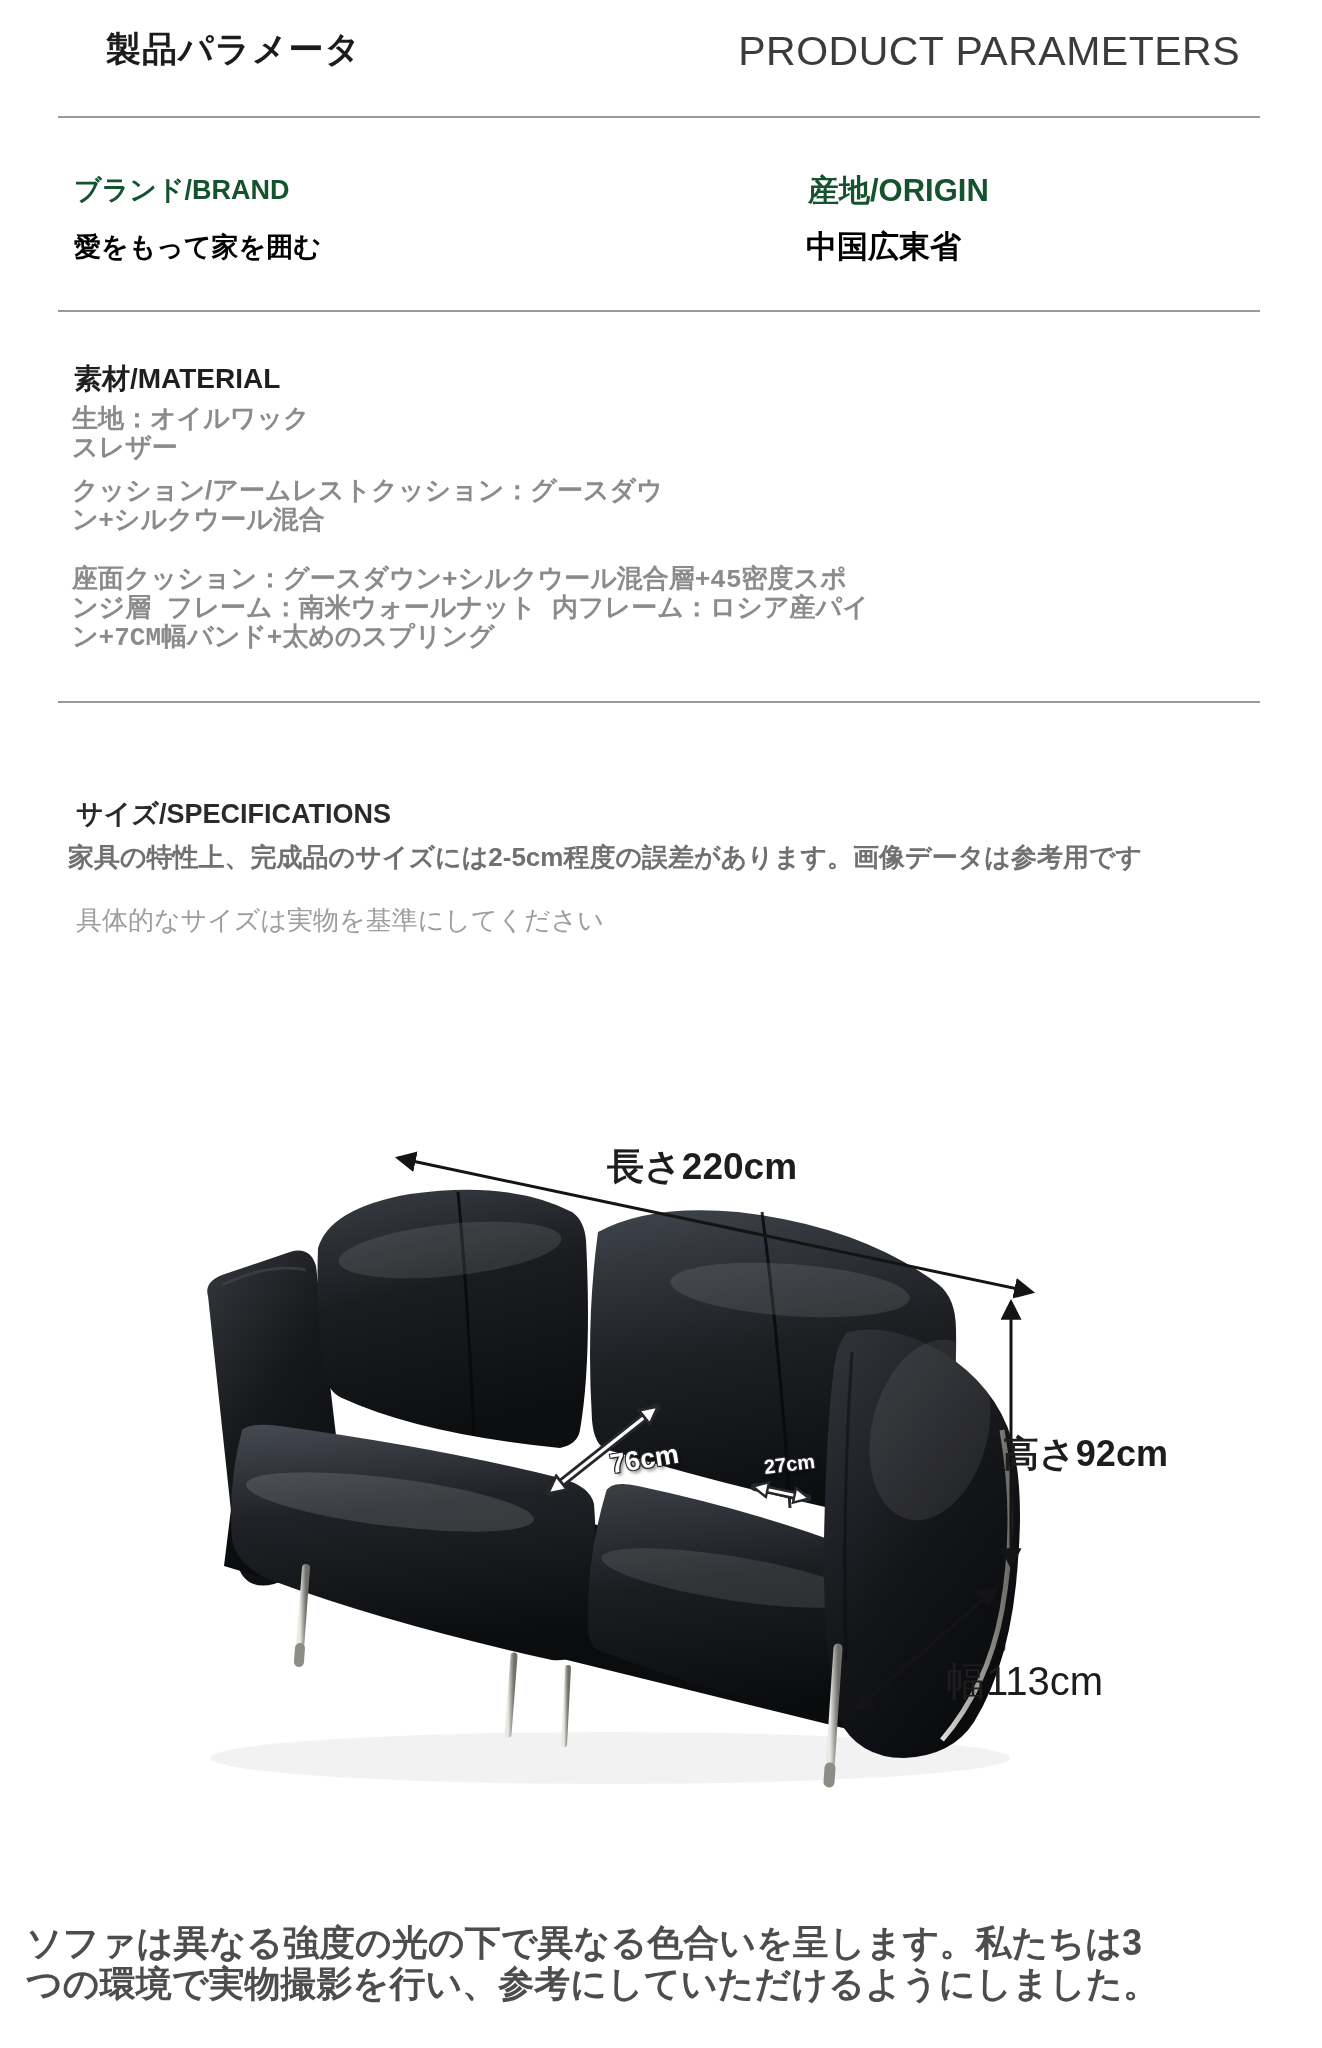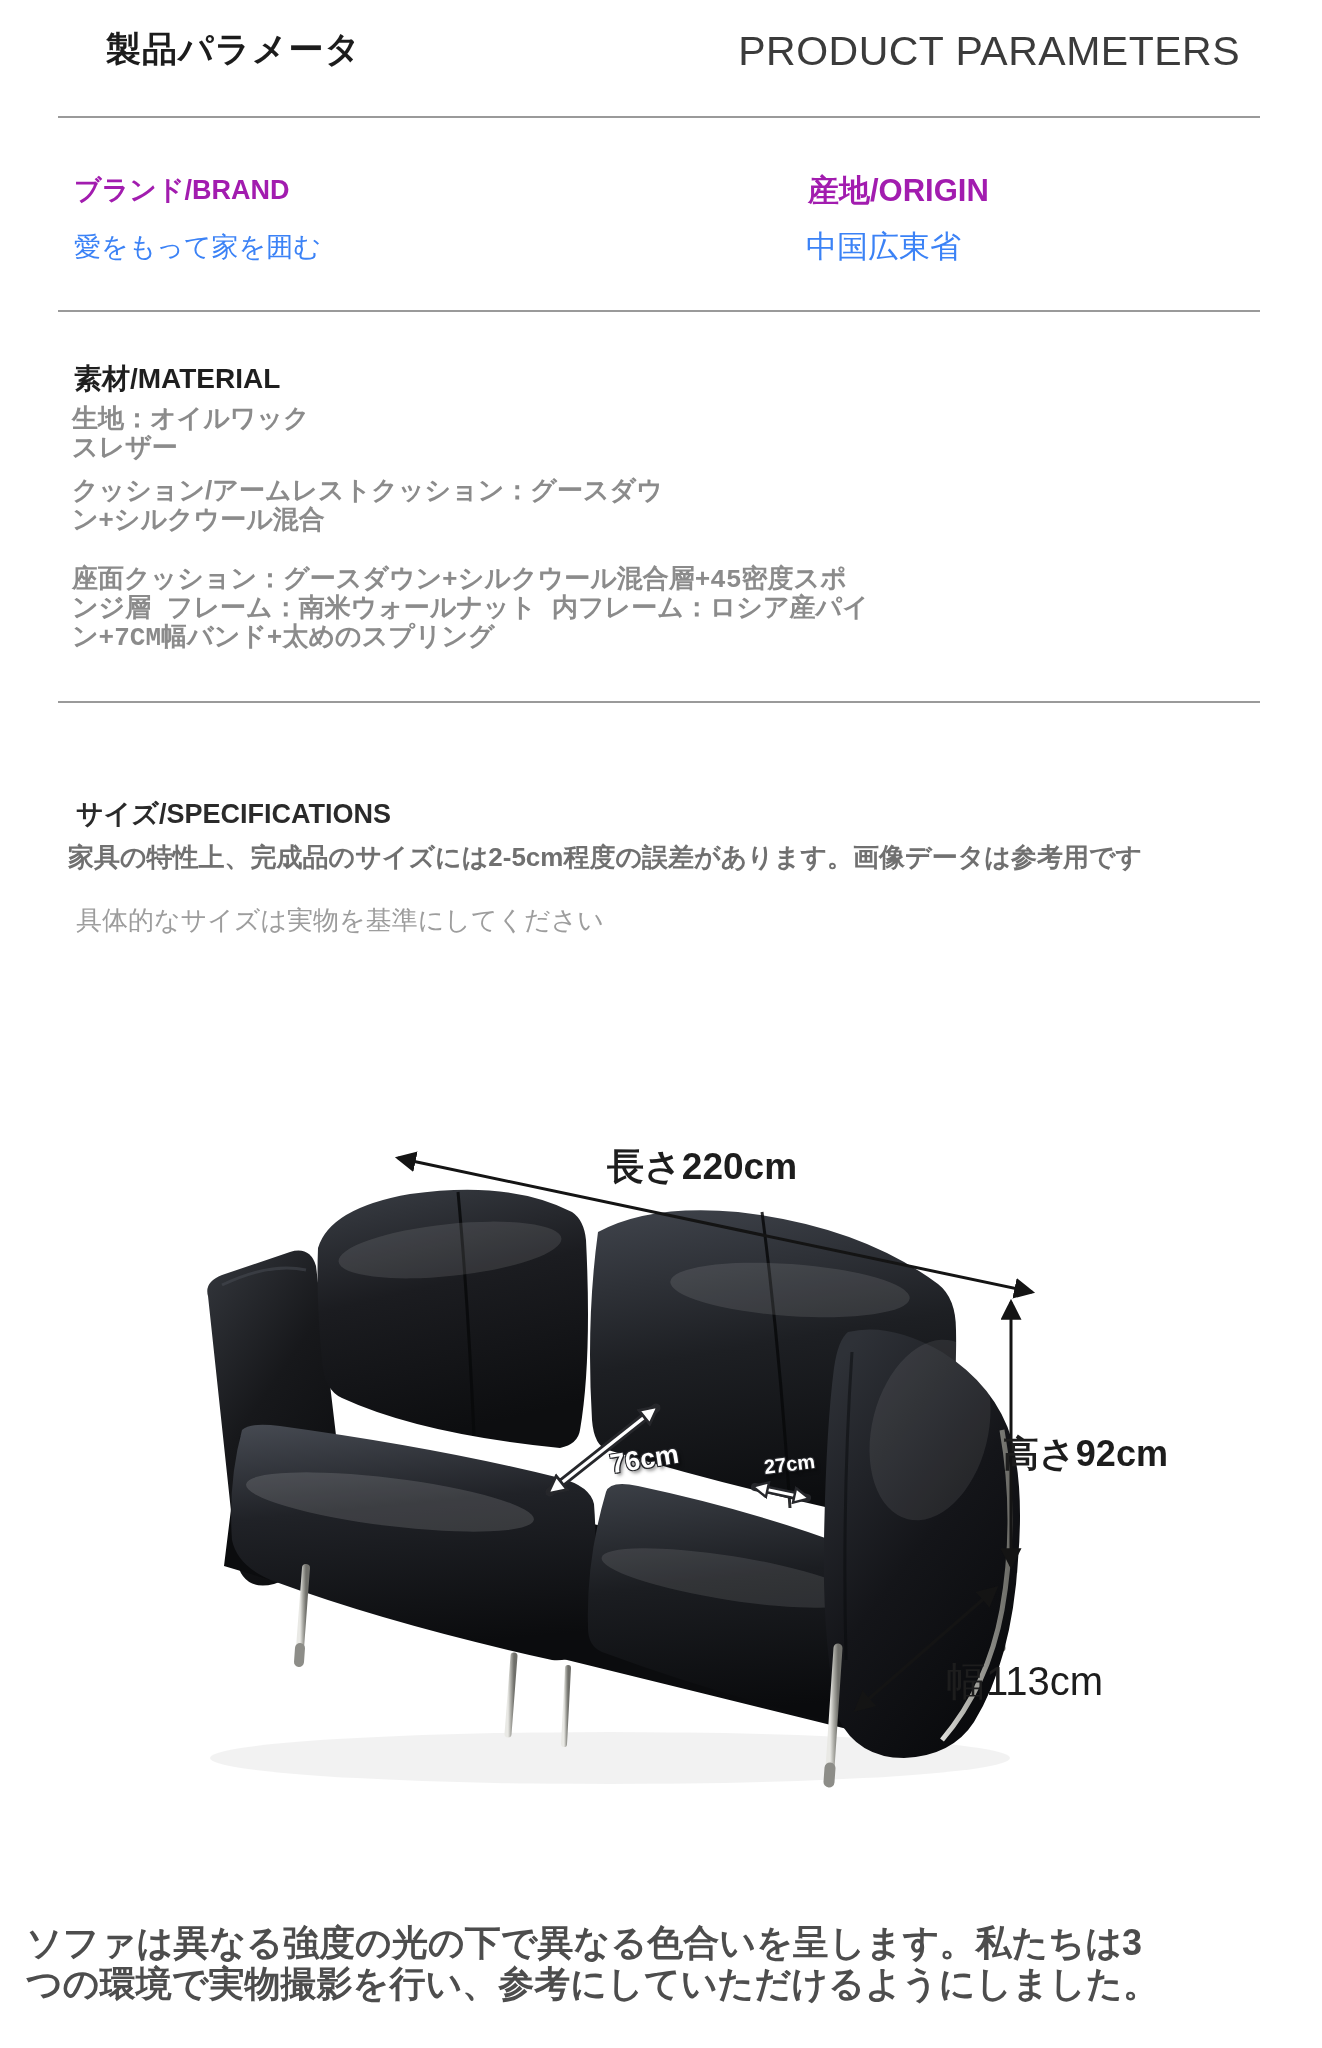--- a/index.html
+++ b/index.html
@@ -7,24 +7,24 @@
     width:1322px;height:2048px;position:relative;overflow:hidden;
     font-family:"Liberation Sans","DejaVu Sans",sans-serif;
     -webkit-font-smoothing:antialiased;
   }
   .abs{position:absolute;white-space:nowrap;}
   .rule{position:absolute;left:58px;width:1202px;height:2px;background:#9a9a9a;}
 
   .title-jp{left:70px;top:26px;font-size:35px;font-weight:bold;color:#1c1c1c;letter-spacing:1px;margin-left:36px;}
   .title-en{right:82px;top:28px;font-size:41px;font-weight:400;color:#3b3b3b;letter-spacing:0.5px;}
 
-  .col-label{font-weight:bold;color:#a21caf;text-align:right;}
+  .col-label{font-weight:bold;color:#14532d;text-align:right;}
   .brand-label{left:74px;top:172px;font-size:27px;}
   .origin-label{left:808px;top:170px;font-size:31px;}
-  .col-value{font-weight:normal;color:#3b82f6;}
+  .col-value{font-weight:bold;color:#000000;}
   .brand-value{left:74px;top:229px;font-size:27px;}
   .origin-value{left:806px;top:226px;font-size:31px;}
 
   .material-heading{left:74px;top:360px;font-size:28px;font-weight:bold;color:#1f1f1f;}
   .gray-par{position:absolute;left:72px;font-size:26px;font-weight:bold;color:#8b8b8b;line-height:29px;white-space:nowrap;}
   .p1{top:404px;}
   .p2{top:476px;}
   .p3{top:566px;font-family:Liberation Mono, monospace;}
   .gray-par span{display:block;}
 

